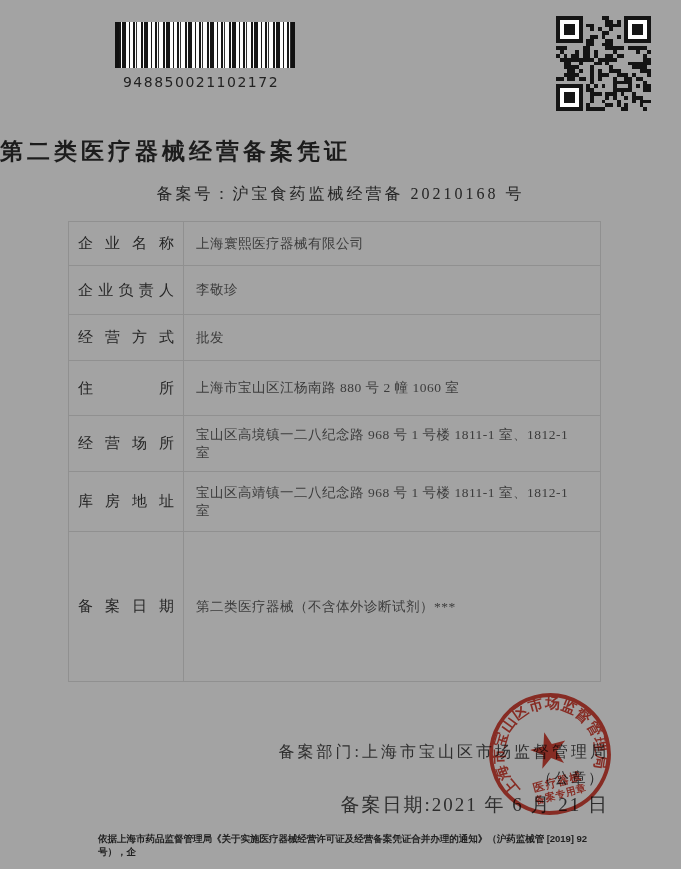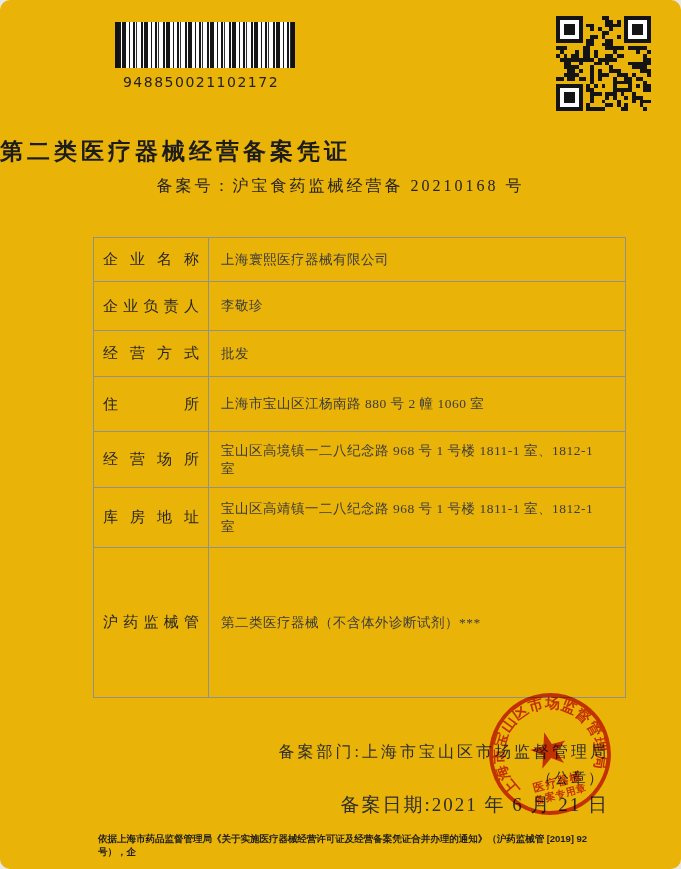--- a/index.html
+++ b/index.html
@@ -1,19 +1,19 @@
 <!DOCTYPE html>
 <html><head>
 <meta charset="utf-8">
 <style>
   html,body{margin:0;padding:0;background:#e8e8e8;}
   .page{
     position:relative;width:681px;height:869px;margin:0 auto;
-    background:#eab308;overflow:hidden;
-    font-family:"Liberation Serif","DejaVu Serif",serif;color:#2b2b2b;border-radius:10px;
+    background:#a3a3a3;overflow:hidden;
+    font-family:"Liberation Serif","DejaVu Serif",serif;color:#2b2b2b;
   }
   
   .barcode{
     position:absolute;left:115px;top:22px;width:172px;height:46px;
     background:repeating-linear-gradient(90deg,
       #161616 0 2px,#fdfdfd 2px 3px,#161616 3px 7px,#fdfdfd 7px 10px,
       #161616 10px 11px,#fdfdfd 11px 14px,#161616 14px 16px,#fdfdfd 16px 17px,
       #303030 17px 18px,#fdfdfd 18px 22px);
     border-left:4px solid #111;border-right:4px solid #111;
   }
@@ -21,27 +21,27 @@
     position:absolute;left:115px;top:74px;width:172px;text-align:center;
     font-family:"DejaVu Sans",sans-serif;font-size:14px;letter-spacing:1.5px;color:#222;
   }
   .qr{position:absolute;left:556px;top:16px;width:95px;height:95px;shape-rendering:crispEdges;}
   
   .title{
     position:absolute;left:0;top:136px;width:100%;text-align:left;
     font-size:23px;font-weight:bold;letter-spacing:4px;color:#1c1c1c;
   }
   .filing-line{
-    position:absolute;left:0;top:176px;width:100%;text-align:center;
+    position:absolute;left:0;top:184px;width:100%;text-align:center;
     font-size:16px;letter-spacing:3px;color:#242424;
   }
   
   table.cert{
-    position:absolute;left:93px;top:221px;width:533px;
-    border-collapse:collapse;table-layout:fixed;margin-top:16px;
+    position:absolute;left:68px;top:221px;width:533px;
+    border-collapse:collapse;table-layout:fixed;
   }
   table.cert td{border:1px solid #909090;vertical-align:middle;}
   td.lbl-cell{width:96px;padding:0 9px;}
   .lbl{display:block;font-size:15px;letter-spacing:0;color:#262626;
        text-align:justify;text-align-last:justify;text-justify:inter-character;}
   td.val-cell{padding:0 25px 0 12px;font-size:13.5px;color:#3c3c3c;letter-spacing:.5px;}
   tr.r0{height:44px;}tr.r1{height:43px;}tr.r2{height:49px;}tr.r3{height:46px;}
   tr.r4{height:55px;}tr.r5{height:56px;}tr.r6{height:60px;}tr.r7{height:150px;}
   
   .dept-line{position:absolute;right:72px;top:742px;font-size:16px;letter-spacing:3px;color:#2e2e2e;}
@@ -313,21 +313,21 @@
         <td class="val-cell">宝山区高境镇一二八纪念路 968 号 1 号楼 1811-1 室、1812-1 室</td>
       </tr>
       <tr class="r6">
         <td class="lbl-cell">
             <span class="lbl">库房地址</span>
           </td>
         <td class="val-cell">宝山区高靖镇一二八纪念路 968 号 1 号楼 1811-1 室、1812-1 室</td>
       </tr>
       <tr class="r7">
         <td class="lbl-cell">
-            <span class="lbl">沪药监械管</span>
+            <span class="lbl">备案日期</span>
           </td>
         <td class="val-cell">第二类医疗器械（不含体外诊断试剂）***</td>
       </tr>
     </tbody>
   </table>
 
   <div class="dept-line">备案部门:上海市宝山区市场监督管理局</div>
   <div class="seal-note">（公章）</div>
   <div class="date-line">备案日期:2021 年 6 月 21 日</div>
   <div class="note note1">依据上海市药品监督管理局《关于实施医疗器械经营许可证及经营备案凭证合并办理的通知》（沪药监械管 [2019] 92 号），企</div>

